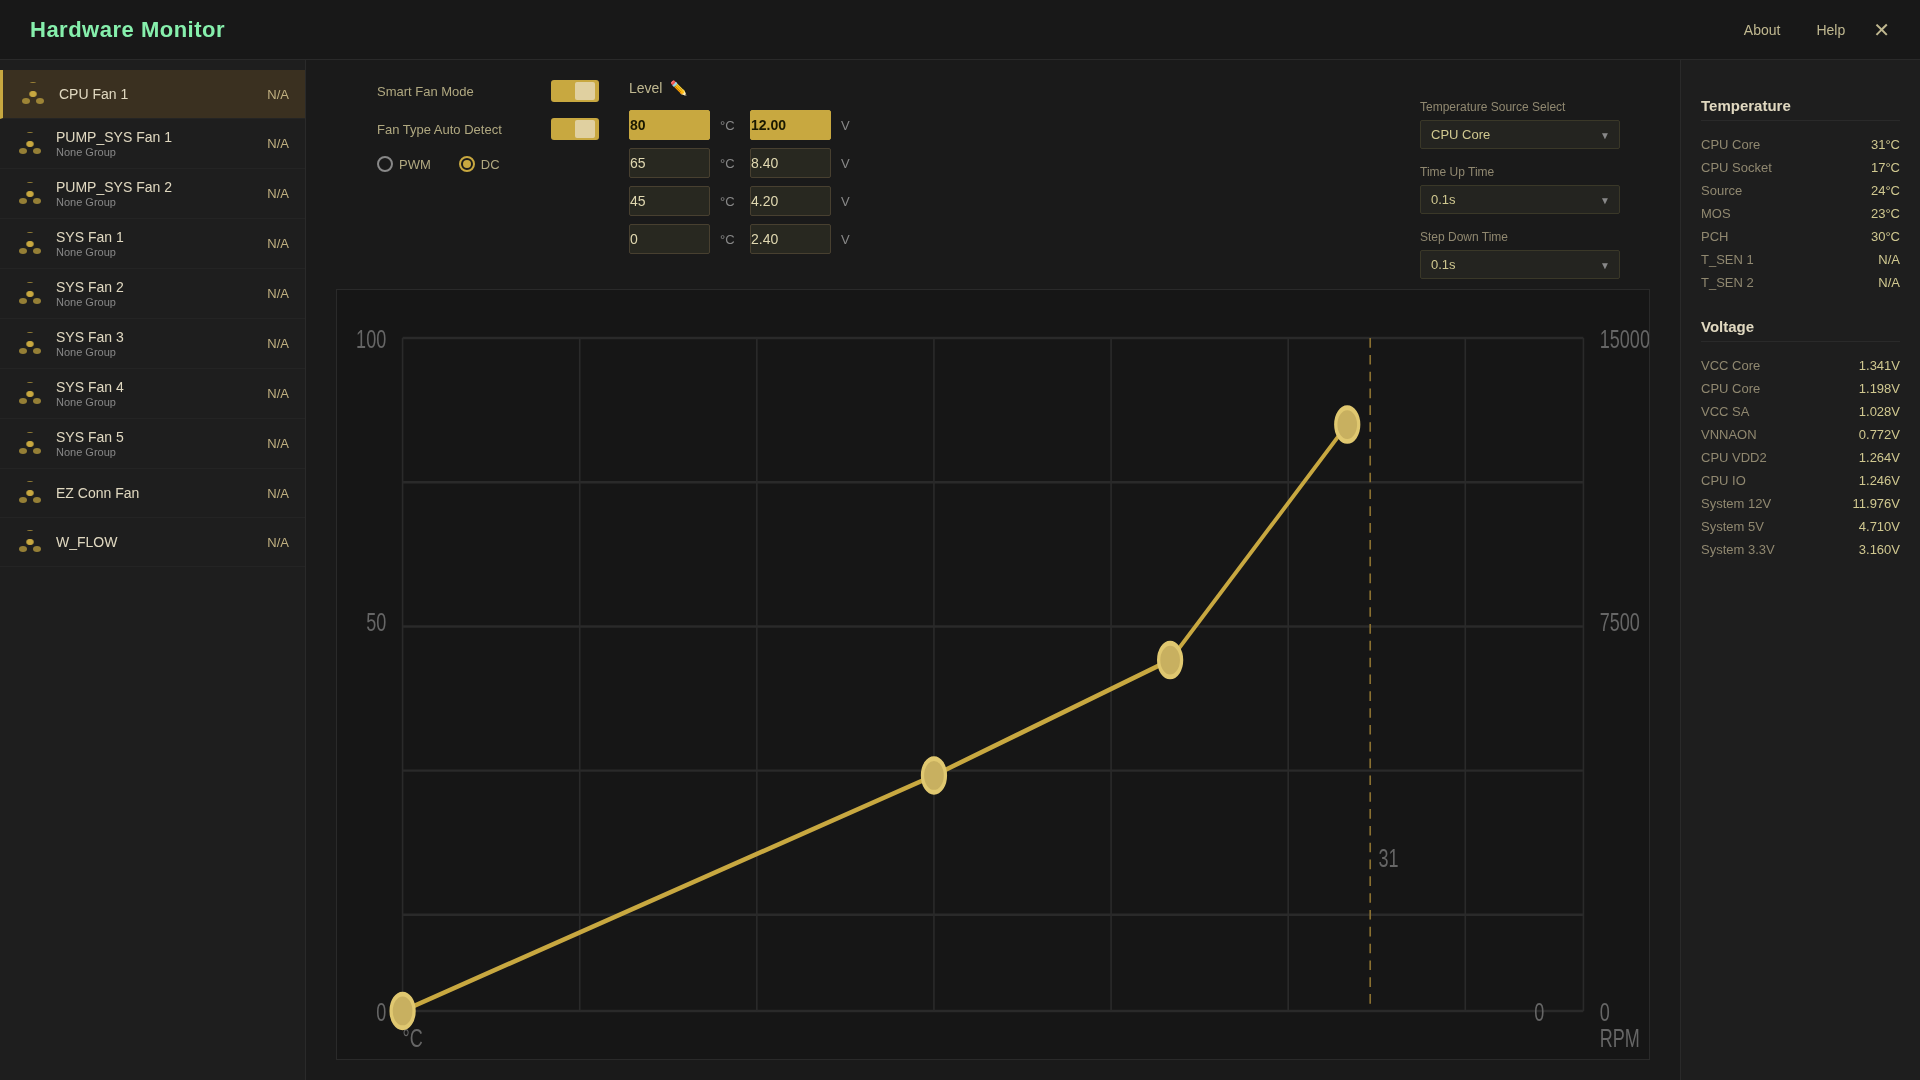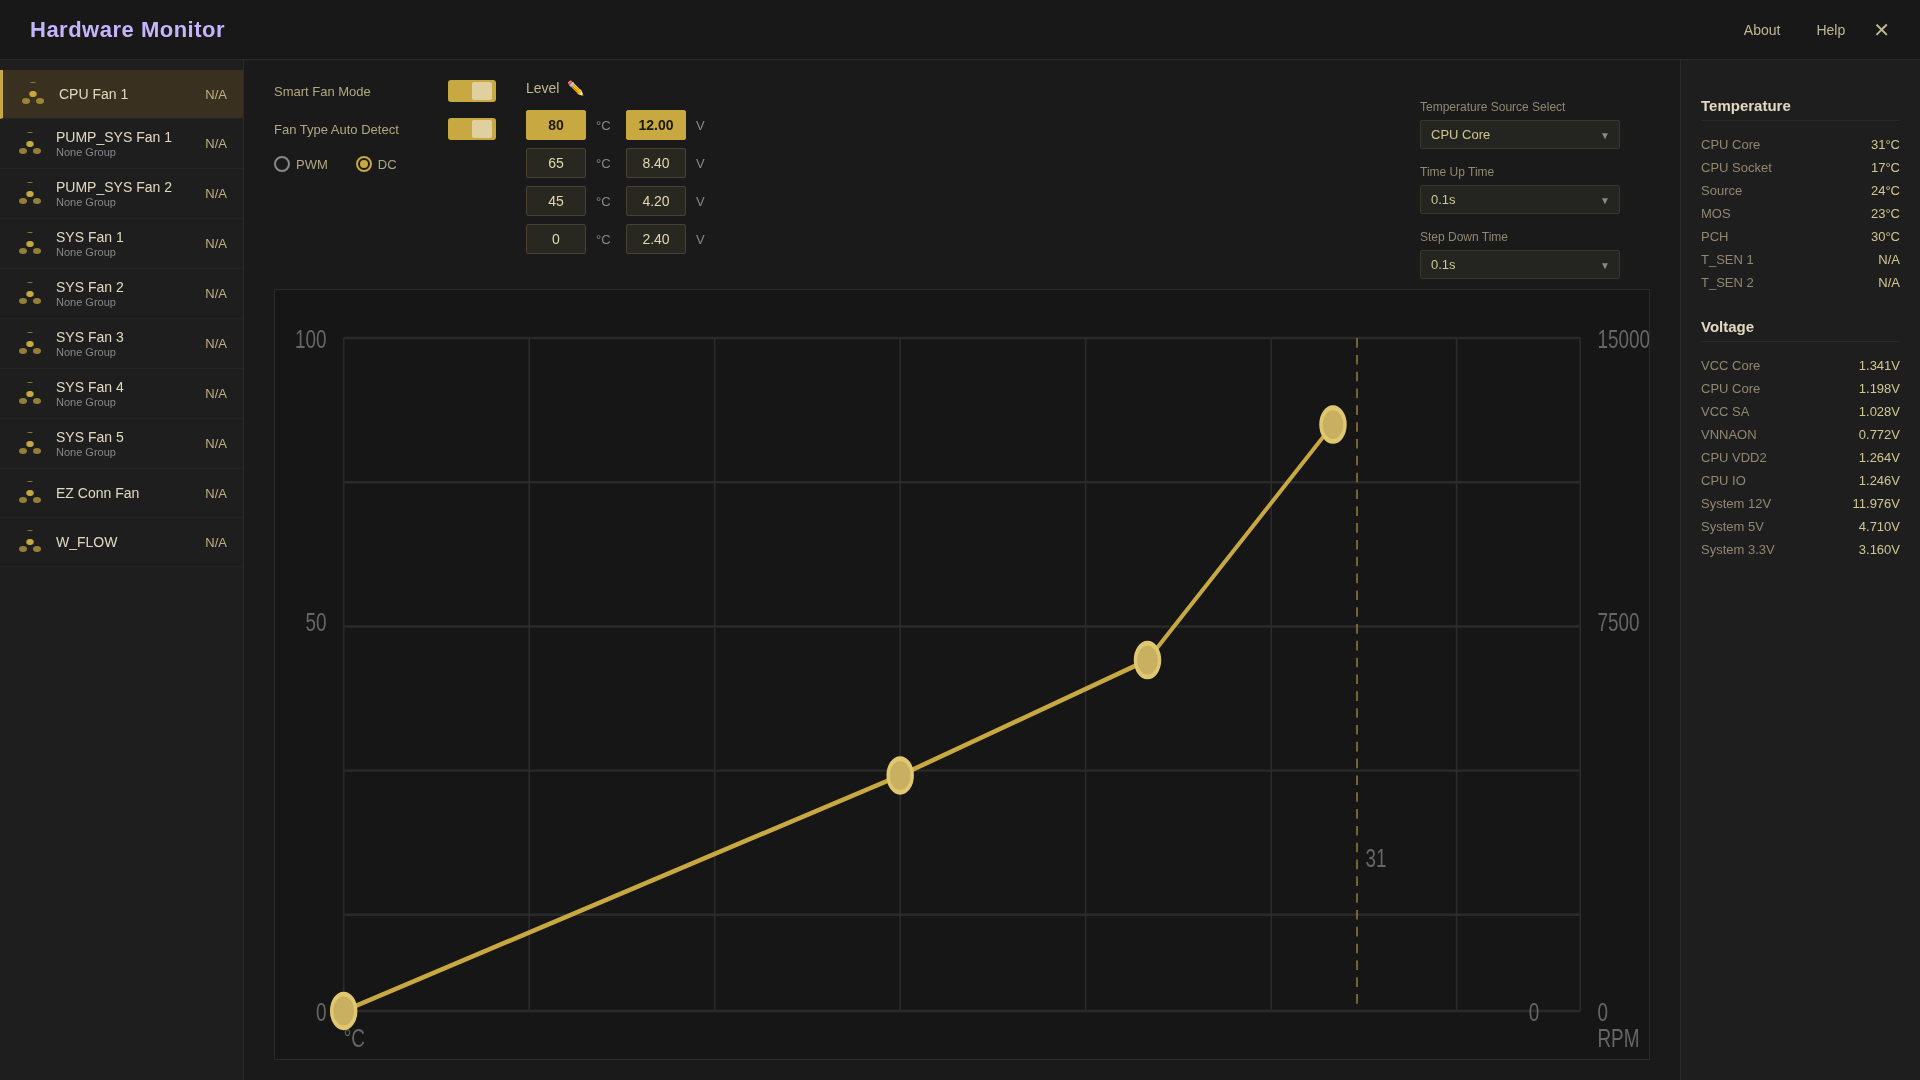--- a/index.html
+++ b/index.html
@@ -28,21 +28,21 @@
       align-items: center;
       justify-content: space-between;
       padding: 20px 30px;
       background: #181818;
       border-bottom: 1px solid #2a2a2a;
       height: 60px;
     }
     .header-title {
       font-size: 22px;
       font-weight: 600;
-      color: #c4b5fd;
+      color: #86efac;
       letter-spacing: 0.5px;
     }
     .header-actions {
       display: flex;
       align-items: center;
       gap: 20px;
     }
     .header-btn {
       background: none;
       border: none;
@@ -62,21 +62,21 @@
 
     
     .main-layout {
       display: flex;
       flex: 1;
       overflow: hidden;
     }
 
     
     .fan-list {
-      width: 244px;
+      width: 306px;
       background: #1e1e1e;
       border-right: 1px solid #2a2a2a;
       overflow-y: auto;
       padding: 10px 0;
     }
     .fan-item {
       display: flex;
       align-items: center;
       padding: 10px 16px;
       cursor: pointer;
@@ -209,26 +209,26 @@
       display: flex;
       flex-direction: column;
       gap: 8px;
     }
     .level-row {
       display: flex;
       align-items: center;
       gap: 10px;
     }
     .level-input {
-      width: 60px;
+      width: 81px;
       height: 30px;
       background: #282820;
       border: 1px solid #484030;
       color: #e0d8b0;
-      text-align: center;
+      text-align: left;
       font-size: 14px;
       border-radius: 2px;
       outline: none;
     }
     .level-input.highlight {
       background: #c8a840;
       color: #1a1800;
       border-color: #c8a840;
       font-weight: bold;
     }
@@ -555,21 +555,21 @@
 
     </div>
     <span class="fan-value">N/A</span>
   </div>
       </div>
 
     <div class="center-content">
 
       <div class="center-top">
 
-        <div class="control-group" style="min-width:220px;">
+        <div class="control-group" style="min-width:220px;margin-left:41px;">
           <div class="control-item">
             <span class="control-label">Smart Fan Mode</span>
             <div class="toggle-switch">
               <div class="toggle-knob"></div>
             </div>
           </div>
           <div class="control-item">
             <span class="control-label">Fan Type Auto Detect</span>
             <div class="toggle-switch">
               <div class="toggle-knob"></div>

